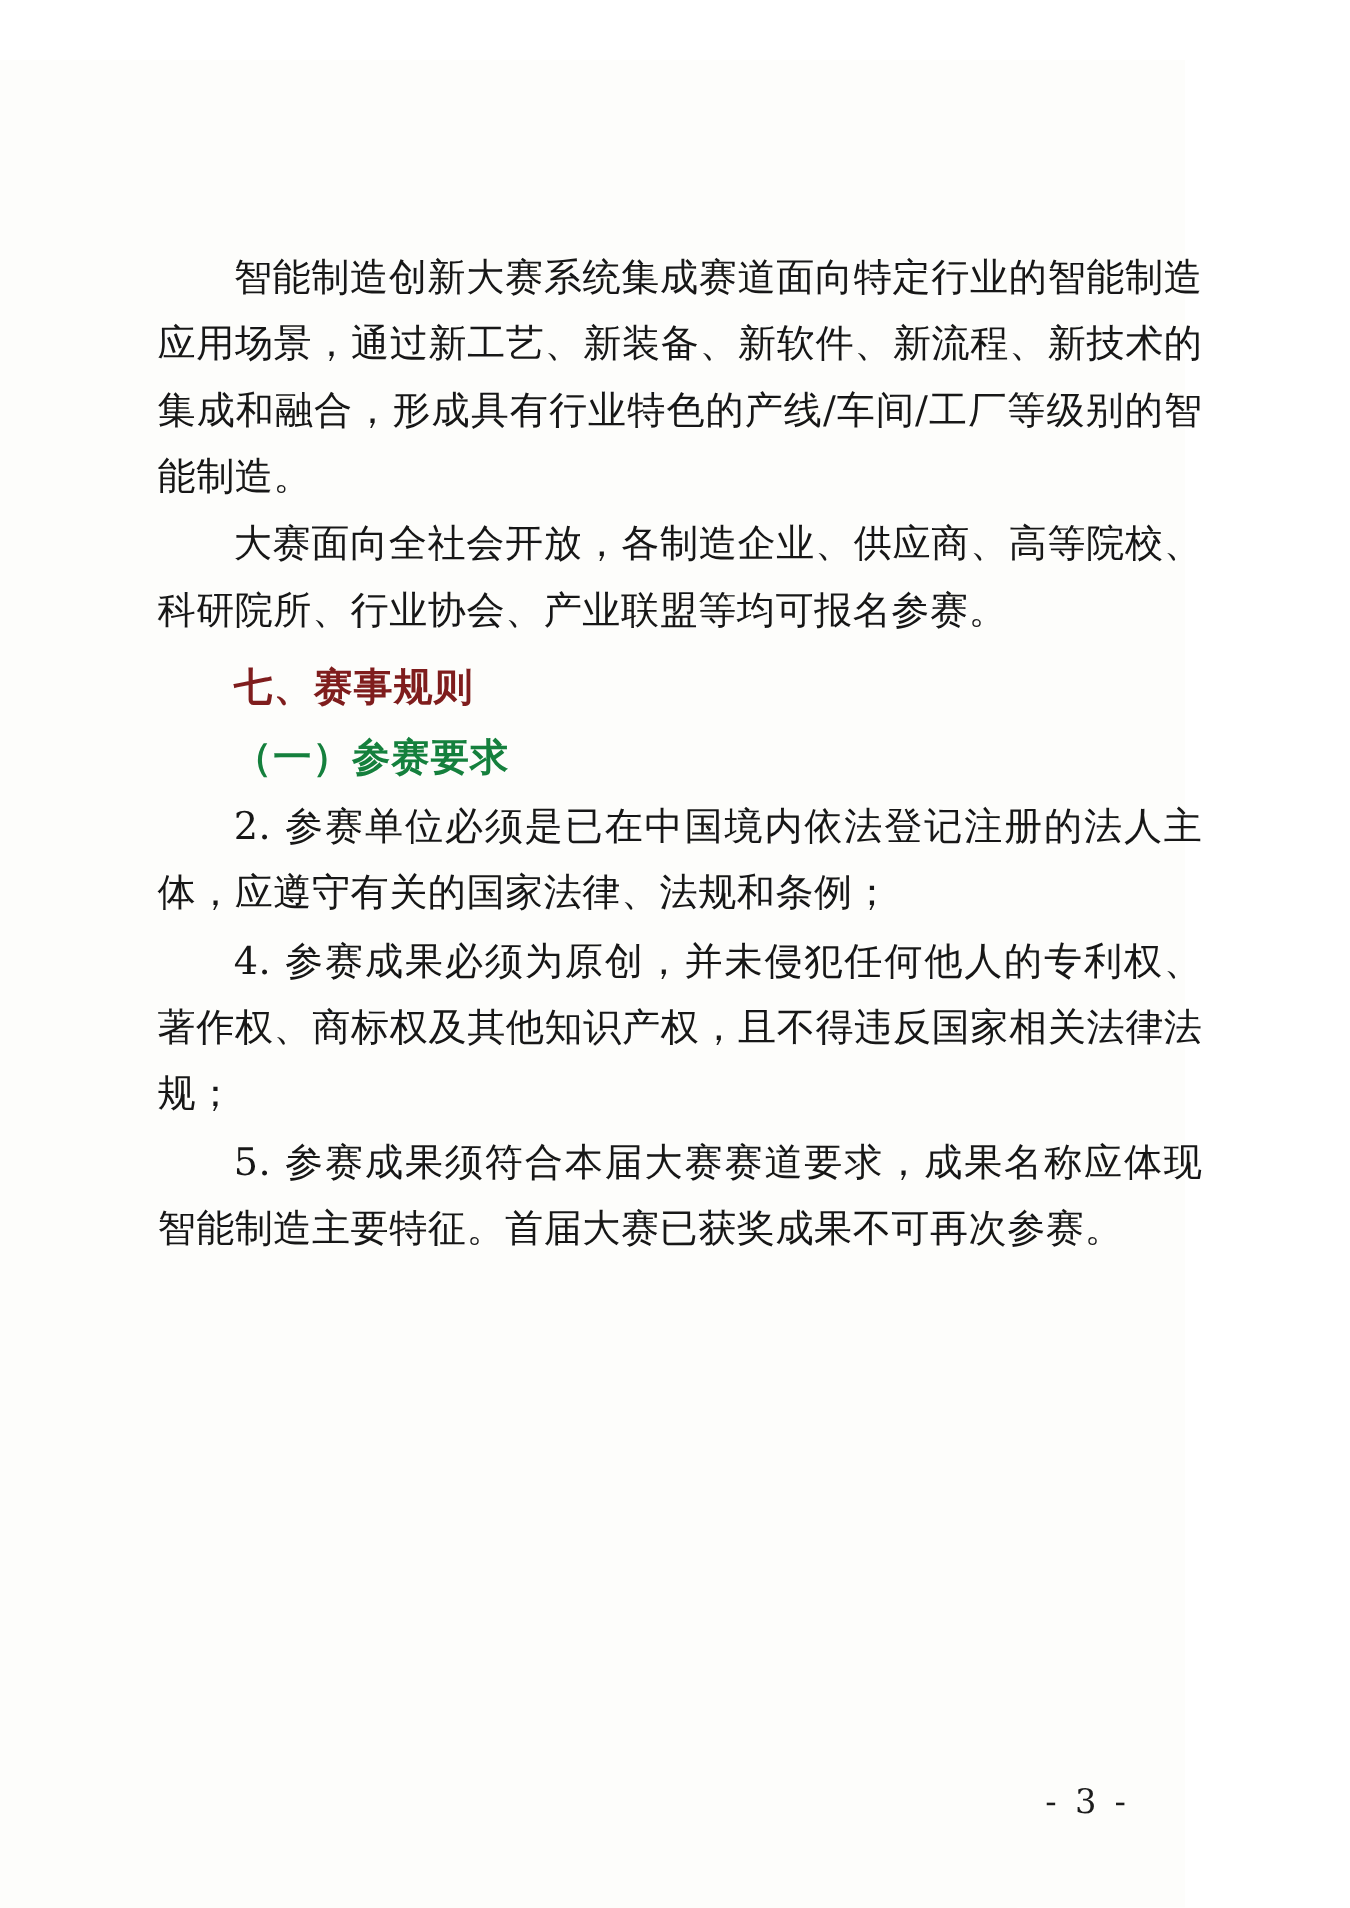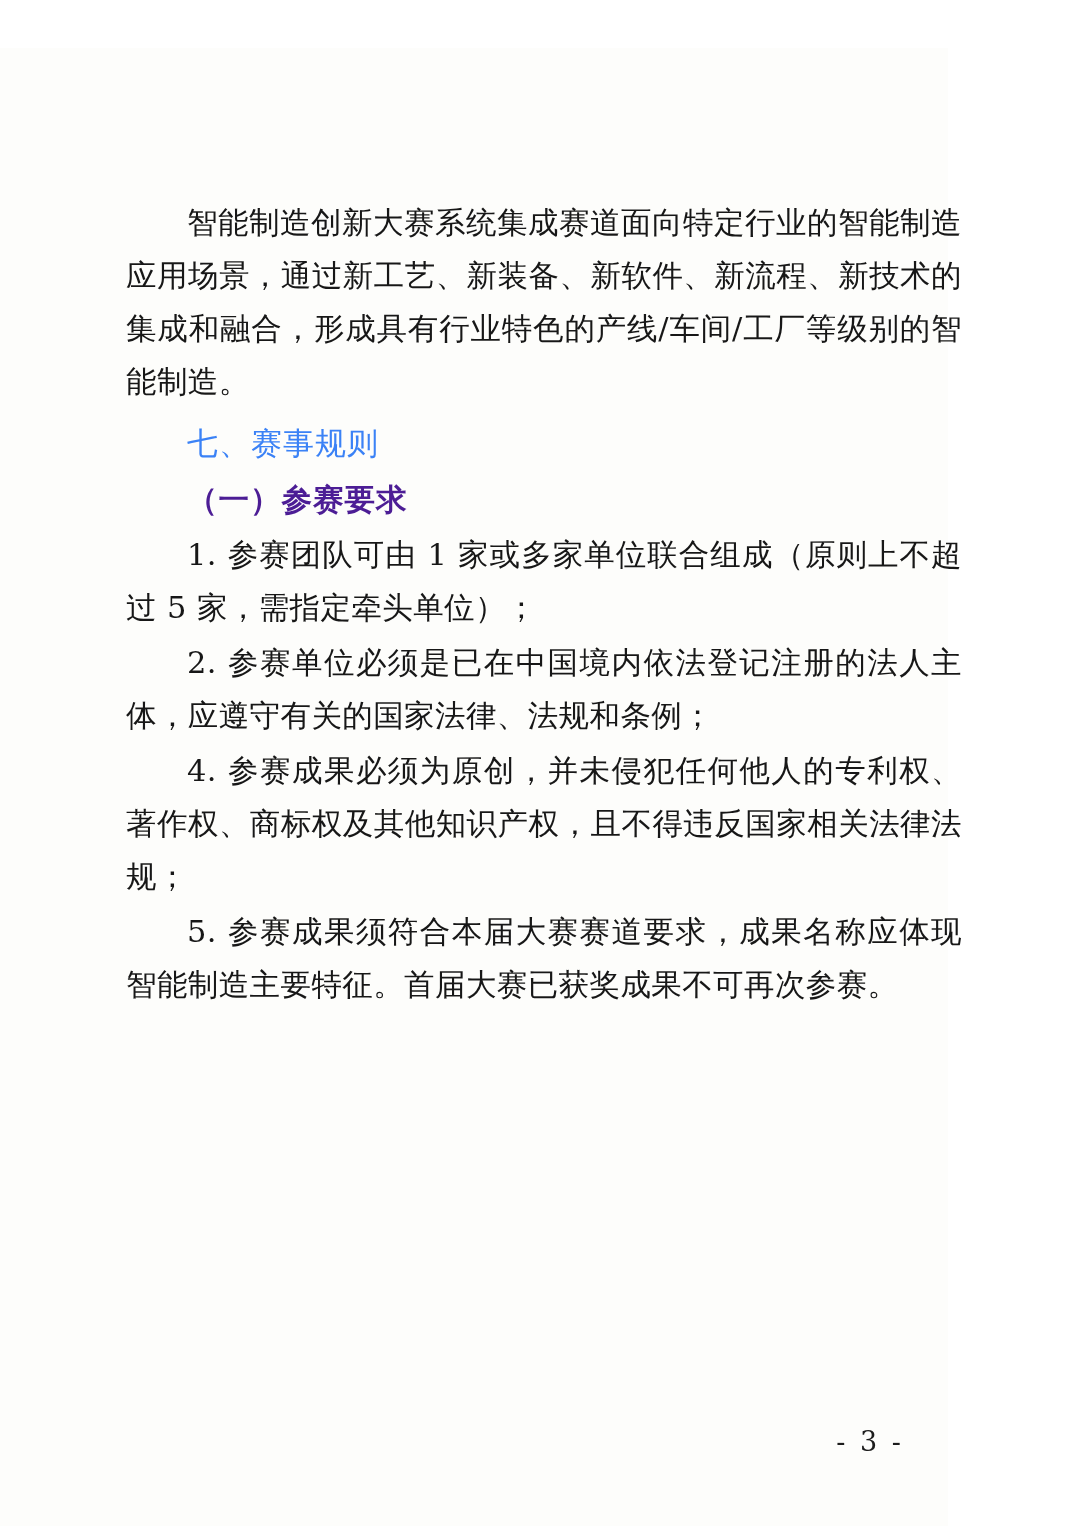--- a/index.html
+++ b/index.html
@@ -39,31 +39,31 @@
     text-indent: 61px;
     letter-spacing: 0.4px;
     color: #171717;
     font-weight: 400;
   }
   p.heading {
     margin: 9px 0 3px 0;
     font-size: 31px;
     line-height: 53px;
     text-indent: 61px;
-    font-weight: normal;
-    color: #3b82f6;
+    font-weight: bold;
+    color: #7f1d1d;
     letter-spacing: 1px;
   }
   p.subheading {
     margin: 0 0 1px 0;
     font-size: 30.5px;
     line-height: 53px;
     text-indent: 61px;
     font-weight: bold;
-    color: #4c1d95;
+    color: #15803d;
     letter-spacing: 1px;
   }
   p.tight {
     margin-top: 2px;
   }
   .footer {
     position: absolute;
     left: 0;
     top: 1378px;
     width: 1080px;
@@ -84,27 +84,27 @@
 </style>
 </head>
 <body>
 
 <div class="page">
 
   <div class="content">
 
     <p class="para">智能制造创新大赛系统集成赛道面向特定行业的智能制造应用场景，通过新工艺、新装备、新软件、新流程、新技术的集成和融合，形成具有行业特色的产线/车间/工厂等级别的智能制造。</p>
 
+    <p class="para">大赛面向全社会开放，各制造企业、供应商、高等院校、科研院所、行业协会、产业联盟等均可报名参赛。</p>
 
 
     <p class="heading">七、赛事规则</p>
 
     <p class="subheading">（一）参赛要求</p>
 
-    <p class="para tight">1. 参赛团队可由 1 家或多家单位联合组成（原则上不超过 5 家，需指定牵头单位）；</p>
 
     <p class="para tight">2. 参赛单位必须是已在中国境内依法登记注册的法人主体，应遵守有关的国家法律、法规和条例；</p>
 
 
     <p class="para tight">4. 参赛成果必须为原创，并未侵犯任何他人的专利权、著作权、商标权及其他知识产权，且不得违反国家相关法律法规；</p>
 
     <p class="para tight">5. 参赛成果须符合本届大赛赛道要求，成果名称应体现智能制造主要特征。首届大赛已获奖成果不可再次参赛。</p>
 
 
   </div>

